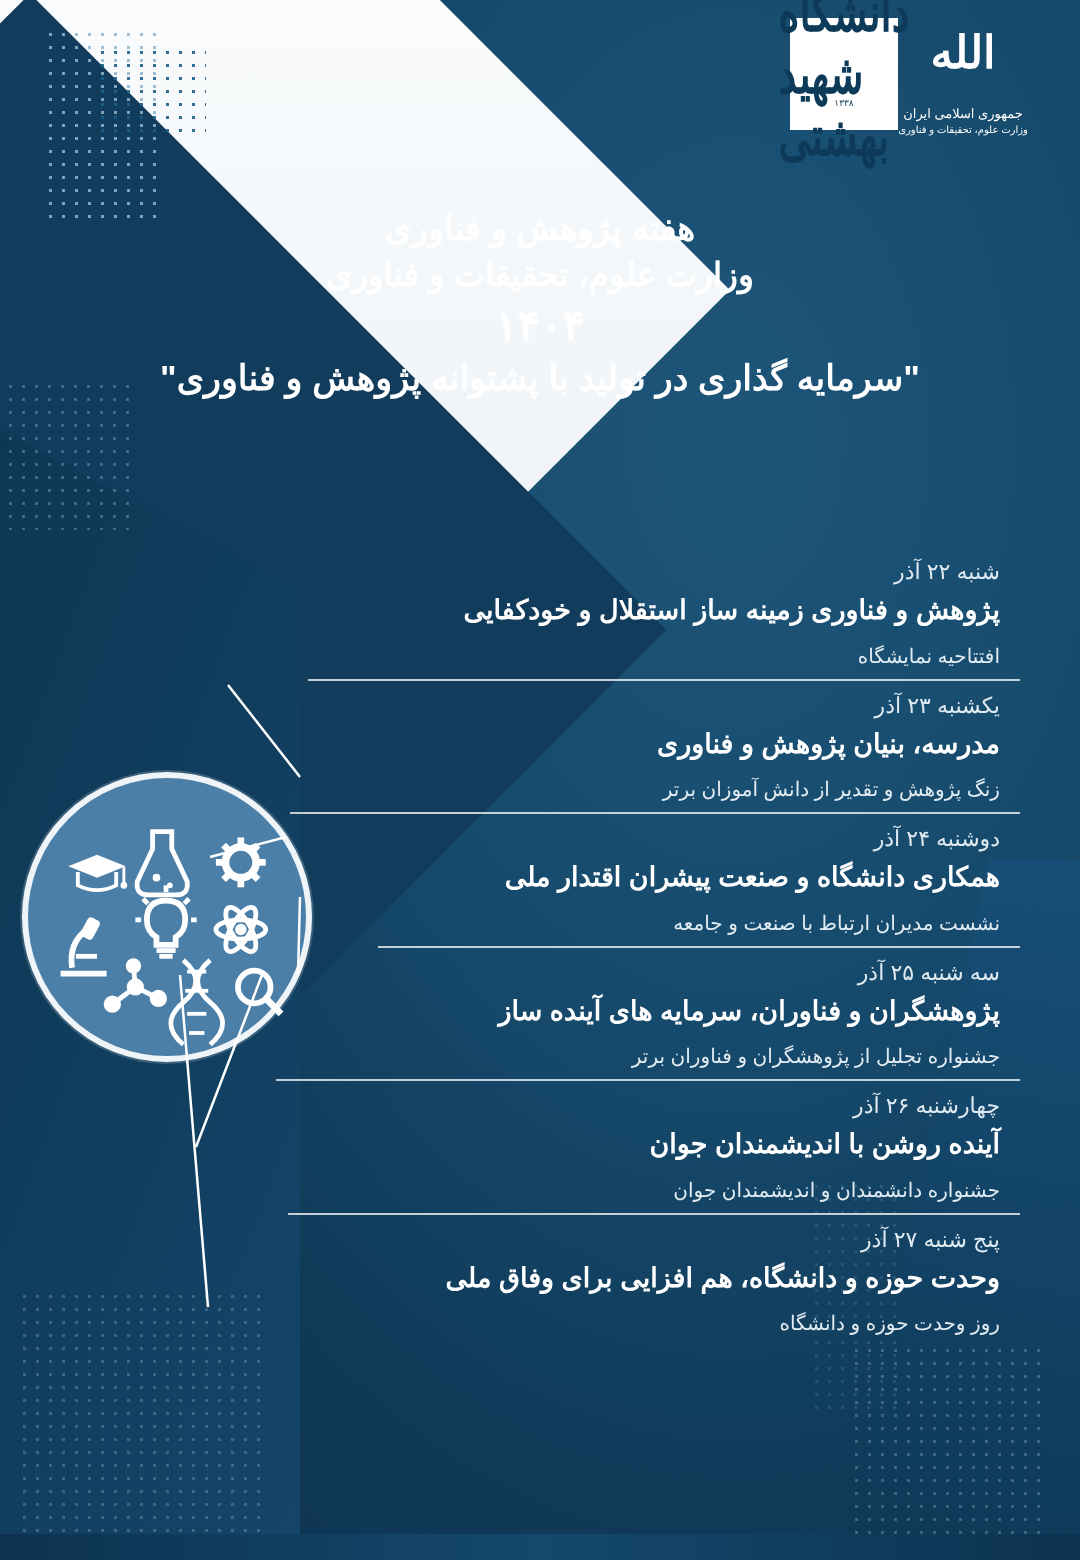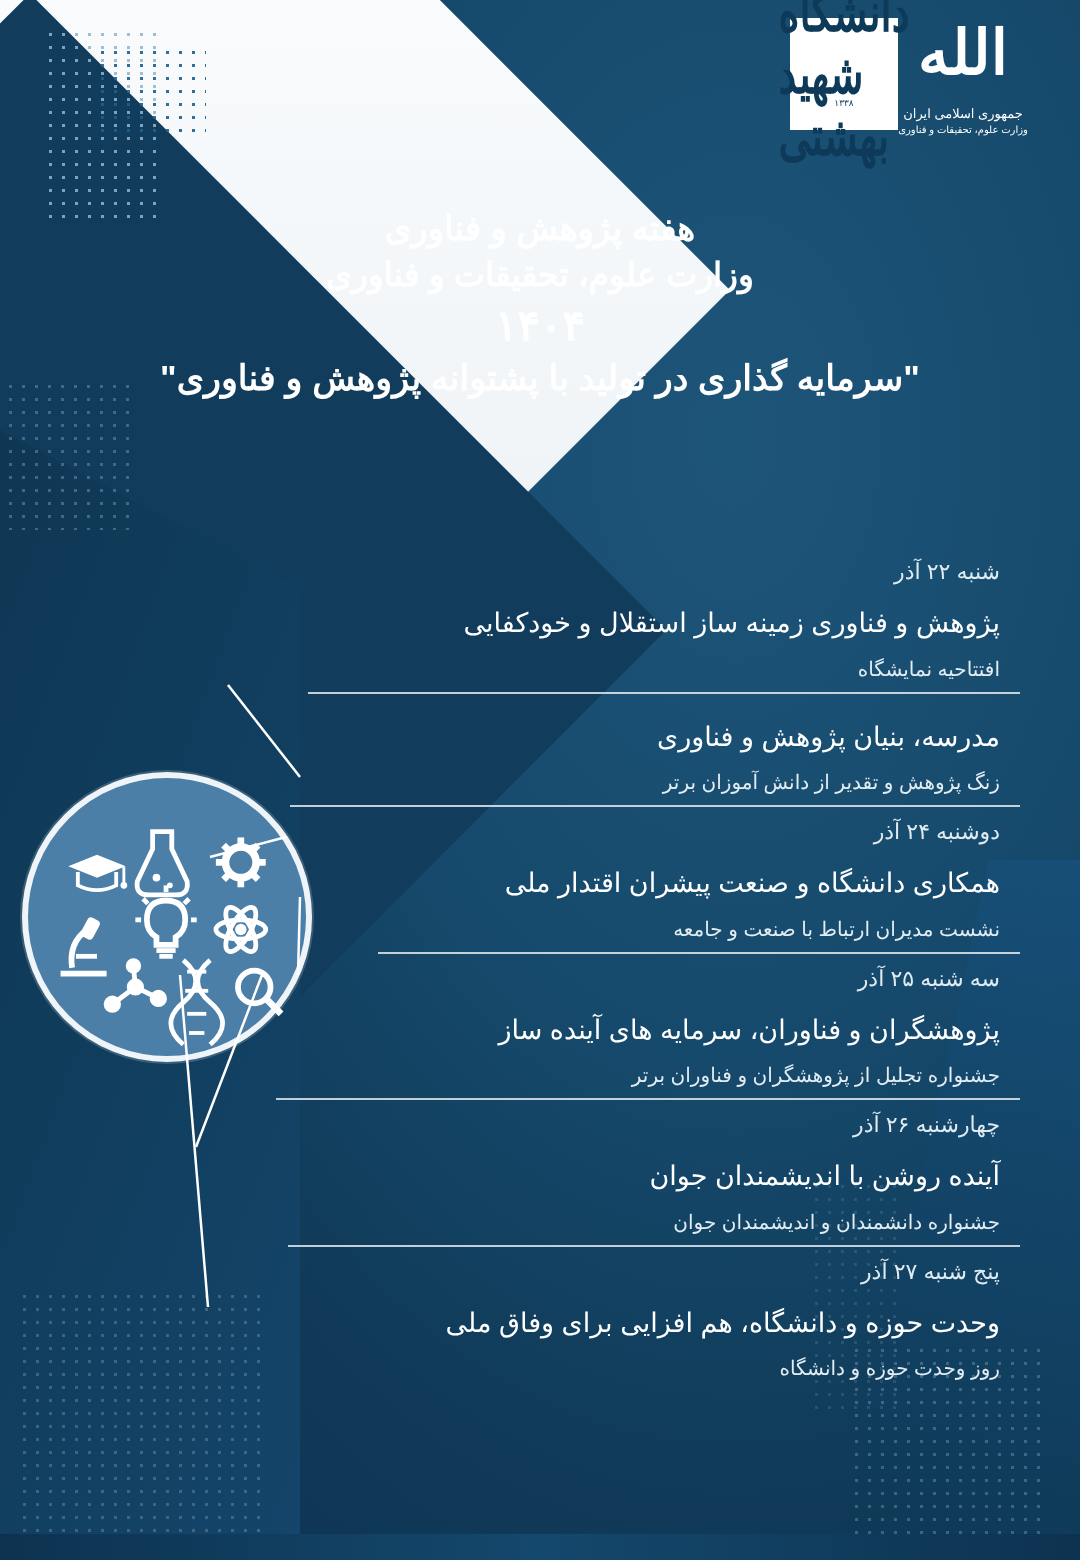--- a/index.html
+++ b/index.html
@@ -71,21 +71,21 @@
   
   .logos {
     position: absolute;
     top: 18px; left: 790px;
     width: 260px; height: 150px;
     display: flex; align-items: flex-start; 
     direction: ltr;
   }
   .logo-emblem { width: 130px; text-align: center; color: #fff; }
   .logo-emblem .glyph {
-    font-size: 62px; line-height: 70px; display: block; font-weight: bold;
+    font-size: 45px; line-height: 70px; display: block; font-weight: bold;
   }
   .logo-emblem .l1 { font-size: 13px; letter-spacing: .2px; display: block; margin-top: 18px; }
   .logo-emblem .l2 { font-size: 10px; display: block; margin-top: 3px; }
 
   .logo-box {
     width: 108px; height: 112px;
     background: #ffffff;
     display: flex; align-items: center; justify-content: center;
     position: relative;
   }
@@ -133,22 +133,22 @@
   .tl-row {
     position: relative;
     padding: 10px 0 8px 0;
     text-align: right;
   }
   .tl-row .date {
     color: #dfeaf1; font-size: 22px; line-height: 1.5;
     padding-left: 60px; padding-right: 0;
   }
   .tl-row .headline {
-    color: #ffffff; font-size: 27px; font-weight: normal; line-height: 1.5;
-    margin-top: 15px;
+    color: #ffffff; font-size: 27px; font-weight: bold; line-height: 1.5;
+    margin-top: 2px;
   }
   .tl-row .sub {
     color: #e2ecf3; font-size: 20px; line-height: 1.5; margin-top: 10px;
   }
   .tl-row .rule {
     position: absolute; left: 0; right: 60px; bottom: -2px;
     height: 2px; background: rgba(255,255,255,.75);
   }
   .r0 { padding-right: 80px; } .r0 .rule { left: 228px; }
   .r1 { padding-right: 80px; } .r1 .rule { left: 210px; }
@@ -311,20 +311,21 @@
 <div class="timeline">
 
   <div class="tl-row r0">
     <div class="date">شنبه ۲۲ آذر</div>
     <div class="headline">پژوهش و فناوری زمینه ساز استقلال و خودکفایی</div>
     <div class="sub">افتتاحیه نمایشگاه</div>
     <div class="rule"></div>
   </div>
 
   <div class="tl-row r1">
+    <div class="date">یکشنبه ۲۳ آذر</div>
     <div class="headline">مدرسه، بنیان پژوهش و فناوری</div>
     <div class="sub">زنگ پژوهش و تقدیر از دانش آموزان برتر</div>
     <div class="rule"></div>
   </div>
 
   <div class="tl-row r2">
     <div class="date">دوشنبه ۲۴ آذر</div>
     <div class="headline">همکاری دانشگاه و صنعت پیشران اقتدار ملی</div>
     <div class="sub">نشست مدیران ارتباط با صنعت و جامعه</div>
     <div class="rule"></div>

